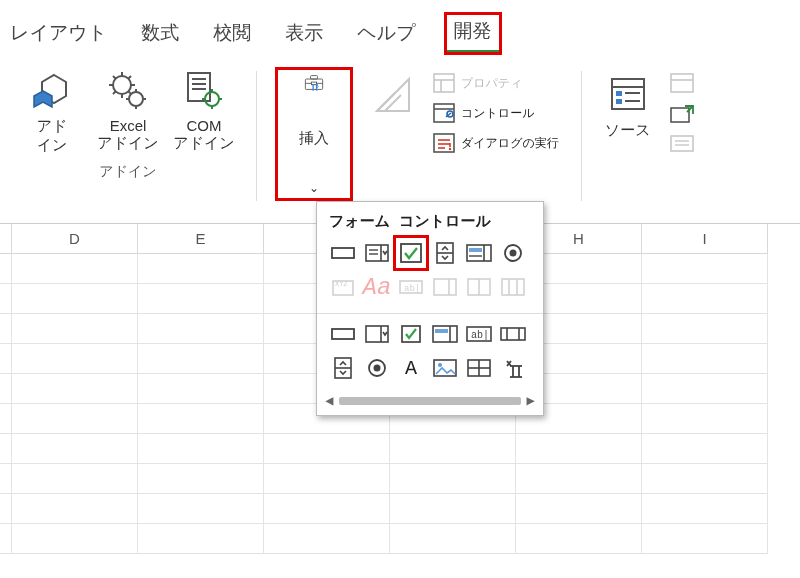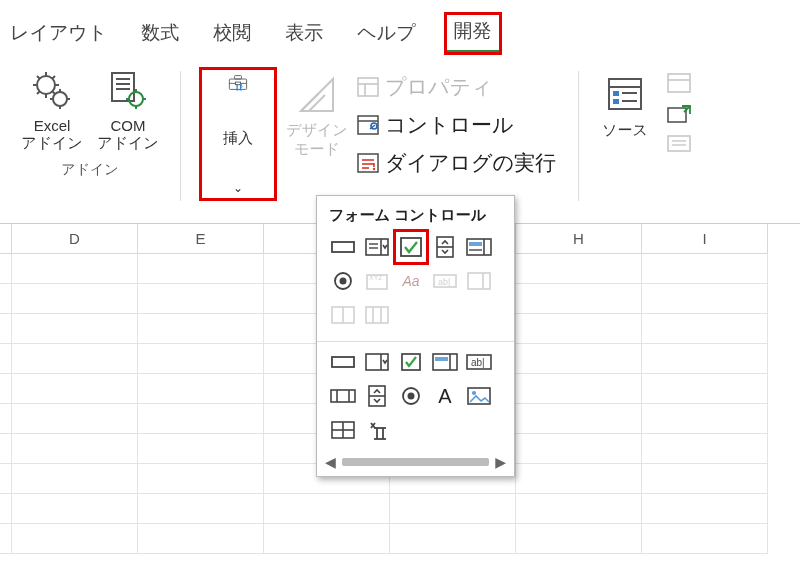--- a/index.html
+++ b/index.html
@@ -65,21 +65,21 @@
     margin: 4px 6px 0 10px;
   }
   .insert-btn { width: 74px; height: 130px; justify-content: center; gap: 33px; }
   .design-btn { color: #b8b8b8; }
 
   .prop-col {
     display: flex;
     flex-direction: column;
     gap: 10px;
     padding: 8px 4px 0 4px;
-    font-size: 21px;
+    font-size: 12px;
   }
   .prop-row {
     display: flex;
     align-items: center;
     gap: 6px;
     cursor: pointer;
   }
   .prop-row.dis { color: #b8b8b8; }
 
   .src-col {
@@ -92,26 +92,27 @@
     width: 1px;
     height: 130px;
     background: #ddd;
     margin: 6px 10px 0 10px;
   }
 
   
   .dropdown {
     position: absolute;
     left: 316px;
-    top: 195px;
-    width: 199px;
+    top: 201px;
+    width: 228px;
     background: #fff;
     border: 1px solid #bbb;
     box-shadow: 2px 3px 6px rgba(0,0,0,0.3);
     padding: 6px 0 4px 0;
+    font-family: Liberation Mono, monospace;
   }
   .dd-title {
     font-weight: bold;
     font-size: 15px;
     padding: 4px 12px 6px 12px;
   }
   .dd-grid {
     display: flex;
     flex-wrap: wrap;
     gap: 2px;
@@ -180,20 +181,28 @@
   <div class="tab">校閲</div>
   <div class="tab">表示</div>
   <div class="tab">ヘルプ</div>
   <div class="tab dev hl">開発</div>
 </div>
 
 <div class="ribbon">
 
   <div class="group">
     <div class="group-row">
+      <div class="bigbtn">
+        <svg width="44" height="44" viewBox="0 0 44 44">
+          <polygon points="24,6 36,13 36,27 24,34 12,27 12,13" fill="none" stroke="#555" stroke-width="2"></polygon>
+          <polygon points="13,22 22,27 22,38 13,33 4,38 4,27" fill="#3a7fc8" stroke="#2a5f98" stroke-width="1.5"></polygon>
+        </svg>
+        <span style="white-space:pre-line;">アド
+イン</span>
+      </div>
       <div class="bigbtn">
         <svg width="44" height="44" viewBox="0 0 44 44">
           <circle cx="16" cy="16" r="9" fill="none" stroke="#555" stroke-width="2"></circle>
           <g stroke="#555" stroke-width="2">
               <line x1="16" y1="3" x2="16" y2="7"></line>
               <line x1="16" y1="25" x2="16" y2="29"></line>
               <line x1="3" y1="16" x2="7" y2="16"></line>
               <line x1="25" y1="16" x2="29" y2="16"></line>
               <line x1="7" y1="7" x2="10" y2="10"></line>
               <line x1="22" y1="22" x2="25" y2="25"></line>
@@ -250,22 +259,20 @@
       <span class="chev">⌄</span>
     </div>
   </div>
 
   <div class="bigbtn design-btn" style="margin-top:4px;">
     <svg width="44" height="44" viewBox="0 0 44 44">
       <path d="M6 38 L38 6 L38 38 Z" fill="none" stroke="#c7c7c7" stroke-width="2"></path>
       <line x1="6" y1="38" x2="24" y2="20" stroke="#c7c7c7" stroke-width="2"></line>
       <line x1="14" y1="38" x2="30" y2="22" stroke="#c7c7c7" stroke-width="2"></line>
     </svg>
-    <span style="white-space:pre-line;">デザイン
-モード</span>
   </div>
 
   <div class="prop-col">
     <div class="prop-row dis">
       <svg width="22" height="20">
           <rect x="1" y="1" width="20" height="18" fill="none" stroke="#c7c7c7" stroke-width="1.6"></rect>
           <line x1="1" y1="7" x2="21" y2="7" stroke="#c7c7c7" stroke-width="1.6"></line>
           <line x1="8" y1="7" x2="8" y2="19" stroke="#c7c7c7" stroke-width="1.6"></line>
         </svg>
       <span>プロパティ</span>
@@ -472,21 +479,21 @@
           <circle cx="11" cy="11" r="3.5" fill="#444"></circle>
         </svg>
       </div>
     <div class="dd-item dis">
         <svg width="24" height="20">
           <rect x="2" y="4" width="20" height="14" fill="none" stroke="#999" stroke-width="1.6"></rect>
           <text x="4" y="9" font-size="7" fill="#999">XYZ</text>
         </svg>
       </div>
     <div class="dd-item dis">
-        <span style="font-style:italic;font-size:14px;color:#7f1d1d;">Aa</span>
+        <span style="font-style:italic;font-size:24px;color:#ef4444;">Aa</span>
       </div>
     <div class="dd-item dis">
         <svg width="24" height="18">
           <rect x="1" y="3" width="22" height="12" fill="none" stroke="#999" stroke-width="1.6"></rect>
           <text x="5" y="13" font-size="9" fill="#999">ab|</text>
         </svg>
       </div>
     <div class="dd-item dis">
         <svg width="24" height="20">
           <rect x="1" y="2" width="22" height="16" fill="none" stroke="#999" stroke-width="1.6"></rect>

